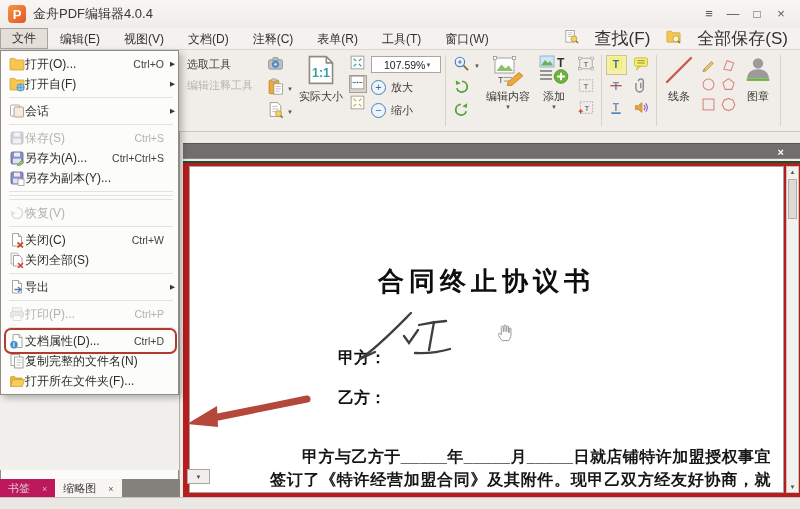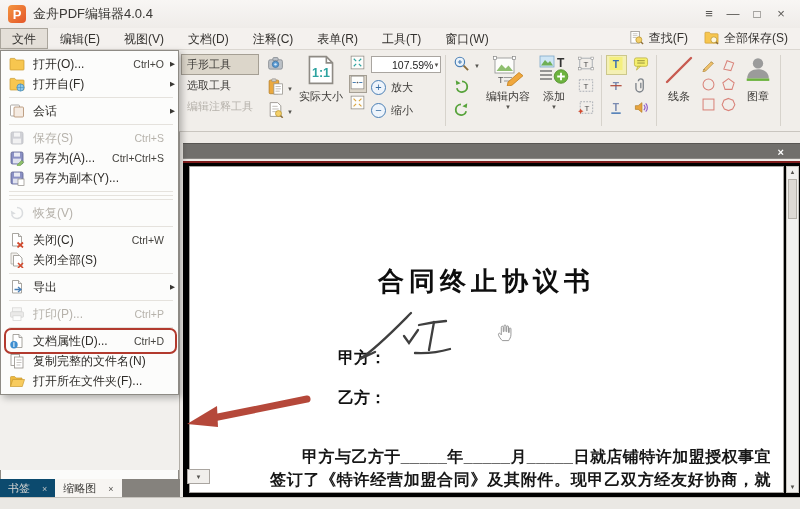--- a/index.html
+++ b/index.html
@@ -11,77 +11,77 @@
   .applogo { position:absolute; left:8px; top:5px; width:18px; height:18px; border-radius:4px;
     background:linear-gradient(135deg,#f4953f,#e4562a); color:#fff; font-weight:bold; font-size:13px;
     display:flex; align-items:center; justify-content:center; }
   .apptitle { position:absolute; left:33px; top:0; line-height:28px; font-size:13px; color:#3a3835; }
   .winctl { position:absolute; top:0; height:28px; width:26px; text-align:center; line-height:28px; color:#5a5855; font-size:13px; }
   .wc-menu { right:78px; } .wc-min { right:54px; } .wc-max { right:30px; font-size:12px; } .wc-close { right:6px; }
 
   
   .menubar { position:absolute; left:0; top:28px; right:0; height:22px; background:#f4f1ee; border-bottom:1px solid #dbd7d1; display:flex; align-items:stretch; }
   .mbitem { font-size:12px; color:#33312e; padding:0 11px; line-height:20px; border:1px solid transparent; }
-  .mbitem.active { background:#e4dfd8; border-color:#aba69d; }
+  .mbitem.active { background:#e4dfd8; border-color:#aba69d;font-family:Liberation Mono, monospace; }
   .mbright { margin-left:auto; display:flex; align-items:center; gap:4px; padding-right:6px; }
-  .mbfind { display:flex; align-items:center; gap:5px; font-size:12px; color:#33312e; padding:1px 6px;justify-content:space-between; }
+  .mbfind { display:flex; align-items:center; gap:16px; font-size:17px; color:#33312e; padding:1px 6px;justify-content:space-between; }
   .mbfind svg { width:15px; height:15px; }
 
   
   .toolbar { position:absolute; left:0; top:50px; right:0; height:82px; background:#f1eeea; border-bottom:1px solid #c9c5bf; display:flex; align-items:stretch; padding-left:179px; overflow:hidden; }
   .tbsep { width:1px; background:#d7d3cc; margin:5px 2px; }
   .tbcol { display:flex; flex-direction:column; padding:4px 2px 2px; }
   .tbtxt { font-size:11px; color:#3c3a37; white-space:nowrap; padding:2px 5px; border:1px solid transparent; height:21px; }
   .tbtxt.active { background:#dcd6ca; border-color:#a59f94; }
   .tbtxt.disabled { color:#b7b3ac; }
   .icell { width:24px; height:23px; display:flex; align-items:center; justify-content:center; }
   .icell svg { width:17px; height:17px; }
   .drop6 { font-size:6px; color:#55534f; }
   .irow { display:flex; align-items:center; }
   .bigbtn { display:flex; flex-direction:column; align-items:center; padding:3px 4px 0; font-size:11px; color:#3c3a37; white-space:nowrap; }
   .bigbtn .bico { height:36px; display:flex; align-items:center; }
   .bigbtn svg { width:32px; height:32px; }
   .fiti { width:18px; height:18px; border:1px solid transparent; display:flex; align-items:center; justify-content:center; margin:1px 0; }
   .fiti svg { width:15px; height:15px; }
   .fiti.active { background:#dcd6ca; border-color:#a59f94; }
   .zoombox { width:70px; height:17px; background:#fff; border:1px solid #a9a5a0; font-size:10.5px; color:#222;
-    display:flex; align-items:center; justify-content:space-between; padding:0 20px; margin:2px 0 3px; }
+    display:flex; align-items:center; justify-content:space-between; padding:0 12px; margin:2px 0 3px; }
   .zrow { display:flex; align-items:center; gap:5px; font-size:11px; color:#3c3a37; height:23px; }
   .zcirc { width:15px; height:15px; border-radius:50%; border:1.5px solid #4a7fb5; background:#eef4fb; color:#3a6fa5;
     font-size:11px; line-height:12px; text-align:center; }
   .smi { width:21px; height:20px; display:flex; align-items:center; justify-content:center; margin:1px 0; }
   .smi svg { width:16px; height:15px; }
   .smi.hl { background:#f4f0b4; border:1px solid #ccc78b; }
   .shapes { display:grid; grid-template-columns:19px 19px; grid-auto-rows:19px; gap:1px; padding-top:7px; }
   .shapes .sh { display:flex; align-items:center; justify-content:center; }
   .shapes svg { width:15px; height:15px; }
 
   
   .filemenu { position:absolute; left:0; top:50px; width:179px; background:#fcfcfb; border:1px solid #8e8b85;
     box-shadow:3px 3px 7px rgba(0,0,0,.28); z-index:50; padding:3px 0; }
   .fmi { display:flex; align-items:center; height:20px; padding:0 3px 0 7px; position:relative; }
   .fmi .mi { width:17px; height:17px; display:flex; align-items:center; justify-content:center; flex:0 0 17px; }
   .fmi .mi svg { width:16px; height:16px; }
-  .fmi .lbl { font-size:12px; color:#2e2c29; margin-left:8px; white-space:nowrap; }
+  .fmi .lbl { font-size:12px; color:#2e2c29; white-space:nowrap; }
   .fmi .sc { margin-left:auto; font-size:10.5px; color:#45433f; }
   .fmi .arr { width:11px; text-align:right; font-size:6.5px; color:#393733; }
   .fmi.disabled .lbl, .fmi.disabled .sc { color:#b6b2ab; }
   .fmi.disabled .mi { opacity:.4; filter:grayscale(.7); }
   .fmi.boxed::after { content:""; position:absolute; left:3px; right:1px; top:-3px; bottom:-3px;
     border:2px solid #b23a2e; border-radius:7px; pointer-events:none; }
   .fmsep { border-top:1px solid #e5e2dd; margin:3px 5px 3px 8px; }
 
   
   .redarrow { position:absolute; left:181px; top:391px; width:132px; height:40px; z-index:60; }
 
   
   .docwrap { position:absolute; left:179px; top:132px; right:0; bottom:12px; background:#efece8; z-index:10; border-left:1px solid #b3afa8; }
   .doctabbar { position:absolute; left:3px; right:0; top:11px; height:16px; background:#716f6c; border-top:1px solid #585653; border-bottom:1px solid #8a8885; }
   .dtclose { position:absolute; right:16px; top:1px; color:#fff; font-size:11px; font-weight:bold; line-height:14px; }
-  .viewer { position:absolute; left:3px; right:0; top:29px; bottom:0; background:#000000; border-top:2px solid #7f1d1d; }
+  .viewer { position:absolute; left:3px; right:0; top:29px; bottom:0; background:#b91c1c; border-top:2px solid #14532d; }
   .page { position:absolute; left:6px; top:3px; right:16px; bottom:4px; background:#fff; border:1px solid #a7a4a0; overflow:hidden; }
   .vscroll { position:absolute; right:1px; top:3px; bottom:4px; width:13px; background:#f2f1ef; border:1px solid #c6c3bd; }
   .vsa { position:absolute; left:0; right:0; text-align:center; font-size:6px; color:#55534f; }
   .vs-up { top:2px; } .vs-dn { bottom:2px; }
   .vs-thumb { position:absolute; left:1px; right:1px; top:12px; height:40px; background:#ddd9d4; border:1px solid #b3afa8; }
   .minidrop { position:absolute; left:187px; top:469px; width:23px; height:15px; background:#f1efec; border:1px solid #a9a5a0;
     z-index:30; font-size:6px; color:#55534f; display:flex; align-items:center; justify-content:center; }
 
   
   .pg-title { position:absolute; left:0; right:0; top:97px; text-align:center; font-size:26px; font-weight:bold; letter-spacing:5px; color:#0e0e0e; }
@@ -89,21 +89,21 @@
   .pg-yi  { position:absolute; left:148px; top:221px; font-size:16px; font-weight:bold; color:#111; }
   .pg-sig { position:absolute; left:163px; top:138px; width:112px; height:64px; }
   .pg-hand { position:absolute; left:306px; top:155px; width:18px; height:21px; }
   .pg-para { position:absolute; left:80px; right:12px; top:279px; font-size:16px; font-weight:600; line-height:22.5px;
     text-indent:2em; color:#161616; letter-spacing:.4px; text-align:justify; }
 
   
   .sbsliver { position:absolute; left:0; top:470px; width:179px; height:9px; background:#fbfbfa; border-left:1px solid #8e8b85; border-right:1px solid #8e8b85; z-index:40; }
   .sbtabs { position:absolute; left:0; top:479px; width:180px; height:19px; background:#85827d; display:flex; z-index:41; }
   .sbtab { display:flex; align-items:center; gap:12px; padding:0 8px; font-size:11px; height:19px; }
-  .sbtab.dark { background:#0c4a6e; color:#d8d6d2; }
+  .sbtab.dark { background:#be185d; color:#d8d6d2; }
   .sbtab.lite { background:#f7f5f2; color:#3a3835; }
   .sbx { font-size:9px; opacity:.85; }
   .statusbar { position:absolute; left:0; right:0; bottom:0; height:12px; background:#eae8e4; border-top:1px solid #c6c3bd; z-index:45; }
 </style>
 </head>
 <body>
 
 <div class="titlebar">
   <div class="applogo">P</div>
   <div class="apptitle">金舟PDF编辑器4.0.4</div>
@@ -140,21 +140,20 @@
             <circle cx="10.5" cy="10.5" r="3.2" fill="#fdf6df" stroke="#b8952e" stroke-width=".8"></circle>
             <path d="M12.8 12.8l2.2 2.2" stroke="#8a6d3b" stroke-width="1.5"></path>
           </svg></span>
       <span>全部保存(S)</span>
     </div>
   </div>
 </div>
 
 <div class="toolbar">
   <div class="tbcol">
-    <div class="tbtxt active">手形工具</div>
     <div class="tbtxt">选取工具</div>
     <div class="tbtxt disabled">编辑注释工具</div>
   </div>
   <div class="tbcol">
     <div class="icell">
         <span><svg viewBox="0 0 16 16">
             <rect x="1.5" y="4.5" width="13" height="8.8" rx="1.5" fill="#bcc1c7" stroke="#7d838a" stroke-width=".7"></rect>
             <rect x="5.5" y="2.4" width="5" height="3" rx="1" fill="#bcc1c7" stroke="#7d838a" stroke-width=".7"></rect>
             <circle cx="8" cy="8.8" r="3" fill="#5a9bd4" stroke="#3a6f9e" stroke-width=".7"></circle>
             <circle cx="8" cy="8.8" r="1.1" fill="#d4e7f7"></circle>

